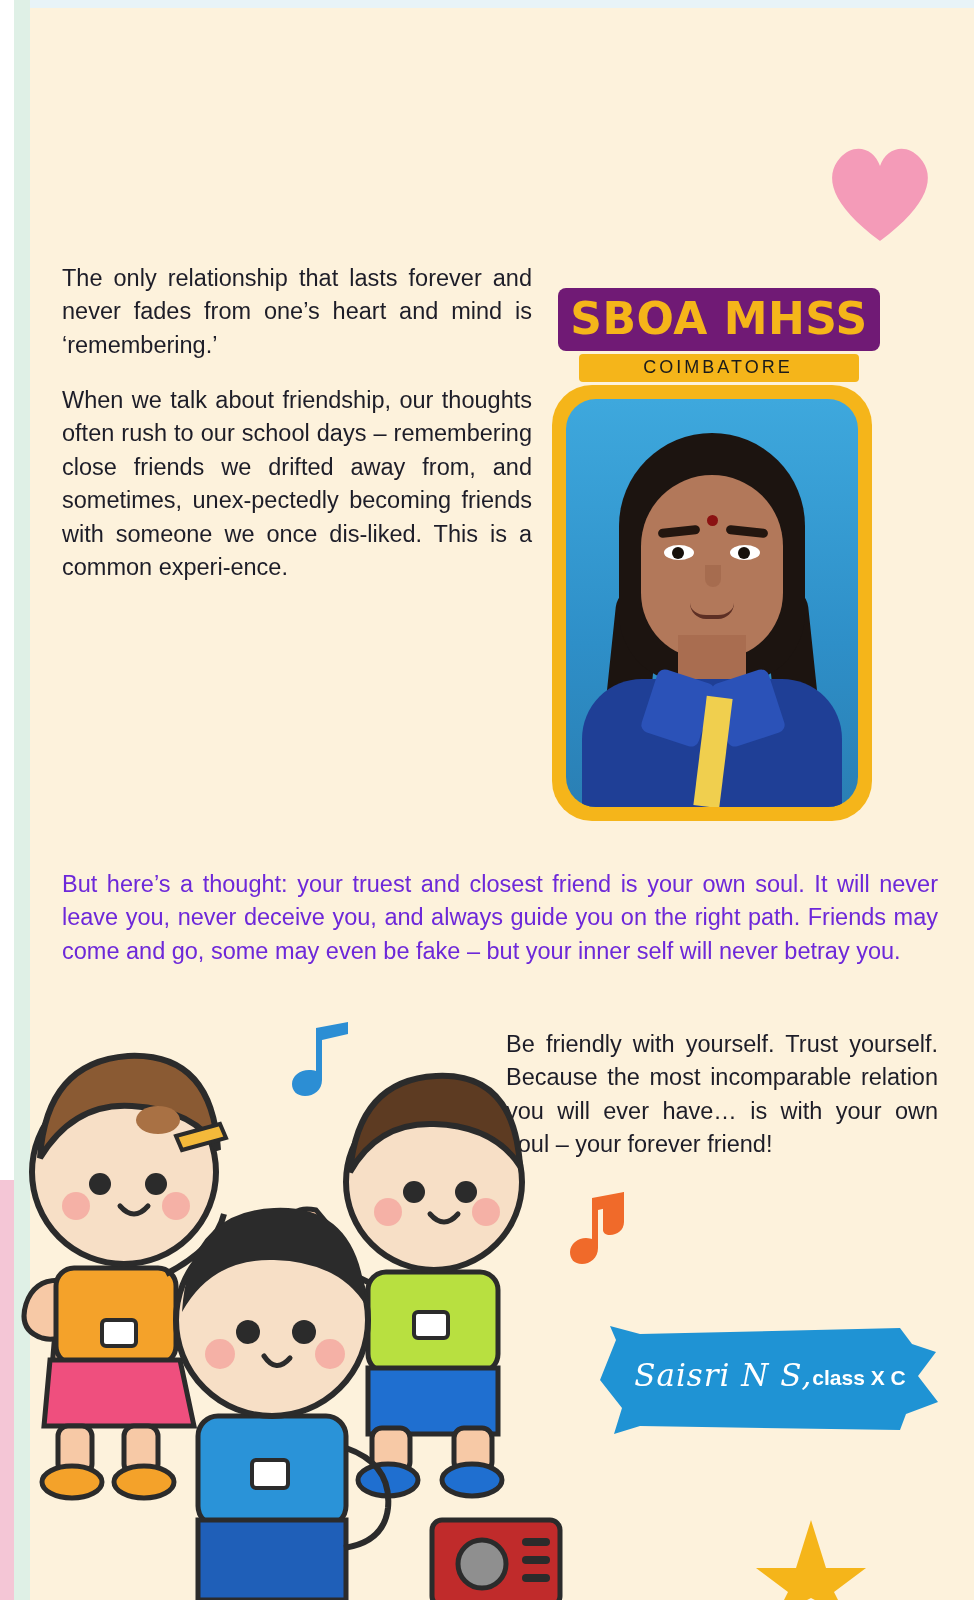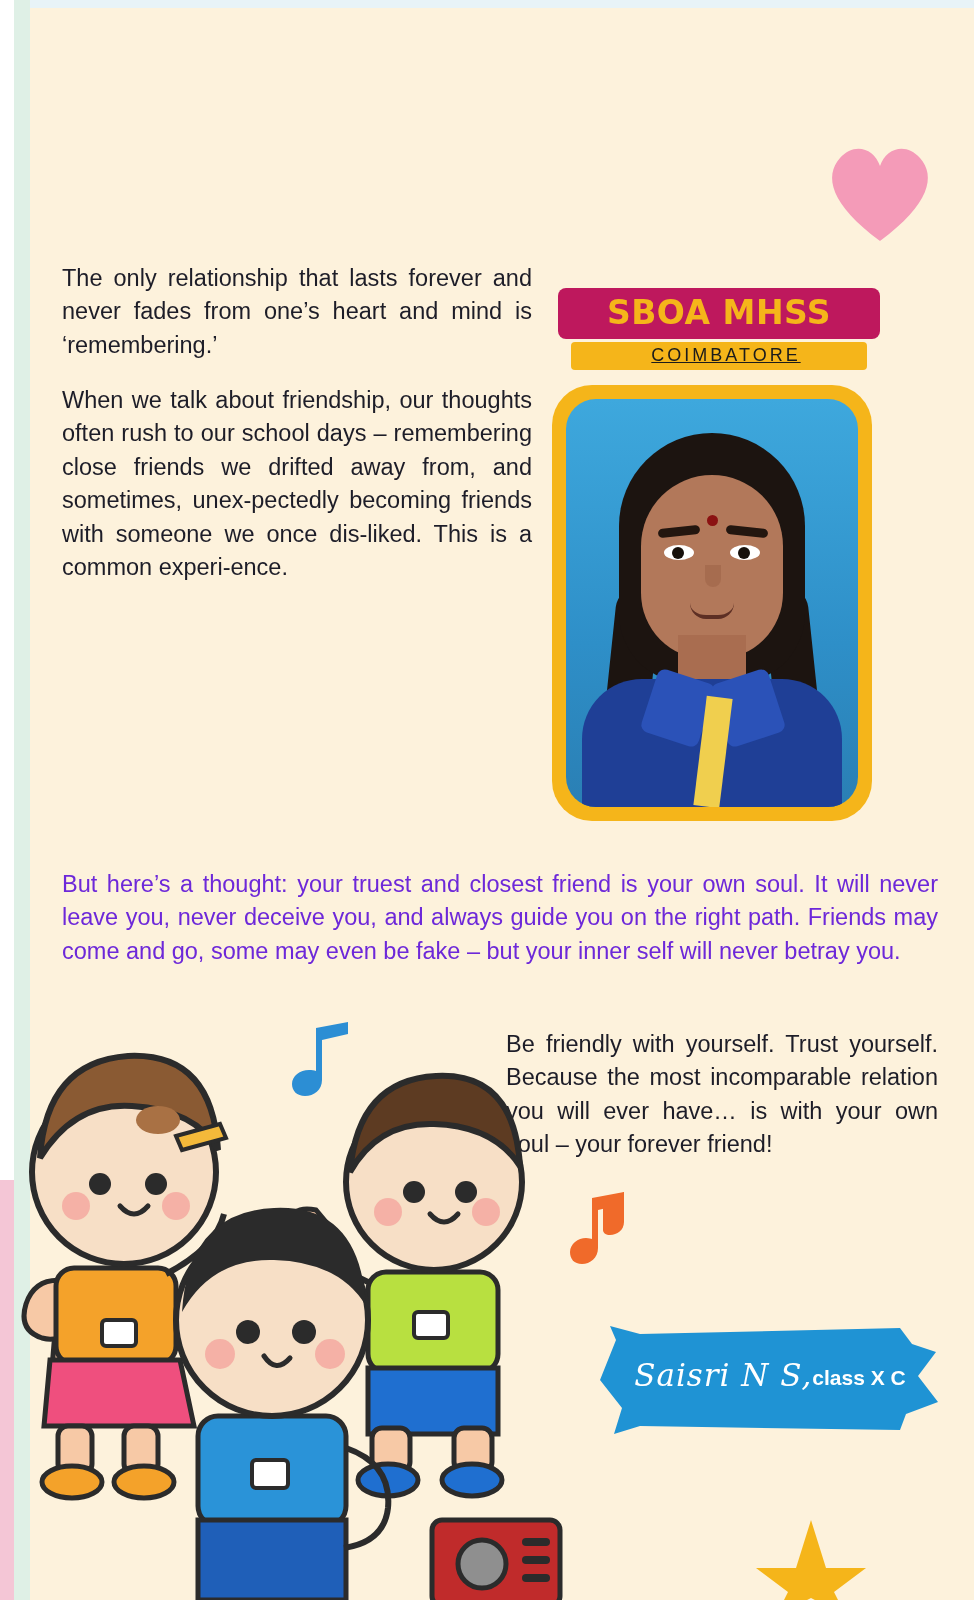--- a/index.html
+++ b/index.html
@@ -108,42 +108,41 @@
   }
 
   
   .badge {
     position: absolute;
     left: 528px;
     top: 288px;
     width: 322px;
   }
   .badge-top {
-    background: #be185d;
+    background: #701a75;
     color: #f5b51a;
-    font-size: 33px;
+    font-size: 44px;
     font-weight: bold;
     letter-spacing: 0.5px;
     text-align: center;
     padding: 5px 10px 7px 10px;
     border-radius: 8px;
     font-family: "DejaVu Sans", sans-serif;
   }
   .badge-bottom {
     background: #f5b51a;
     color: #1b1b1b;
     font-size: 18px;
     letter-spacing: 3px;
     text-align: center;
-    padding: 3px 10px 4px 24px;
+    padding: 3px 10px 4px 8px;
     border-radius: 4px;
     width: 262px;
     margin: 3px auto 4px auto;
     font-family: "Liberation Sans", sans-serif;
-    text-decoration: underline;
   }
 
   
   .photo-frame {
     position: absolute;
     left: 522px;
     top: 385px;
     width: 320px;
     height: 436px;
     background: #f5b51a;

